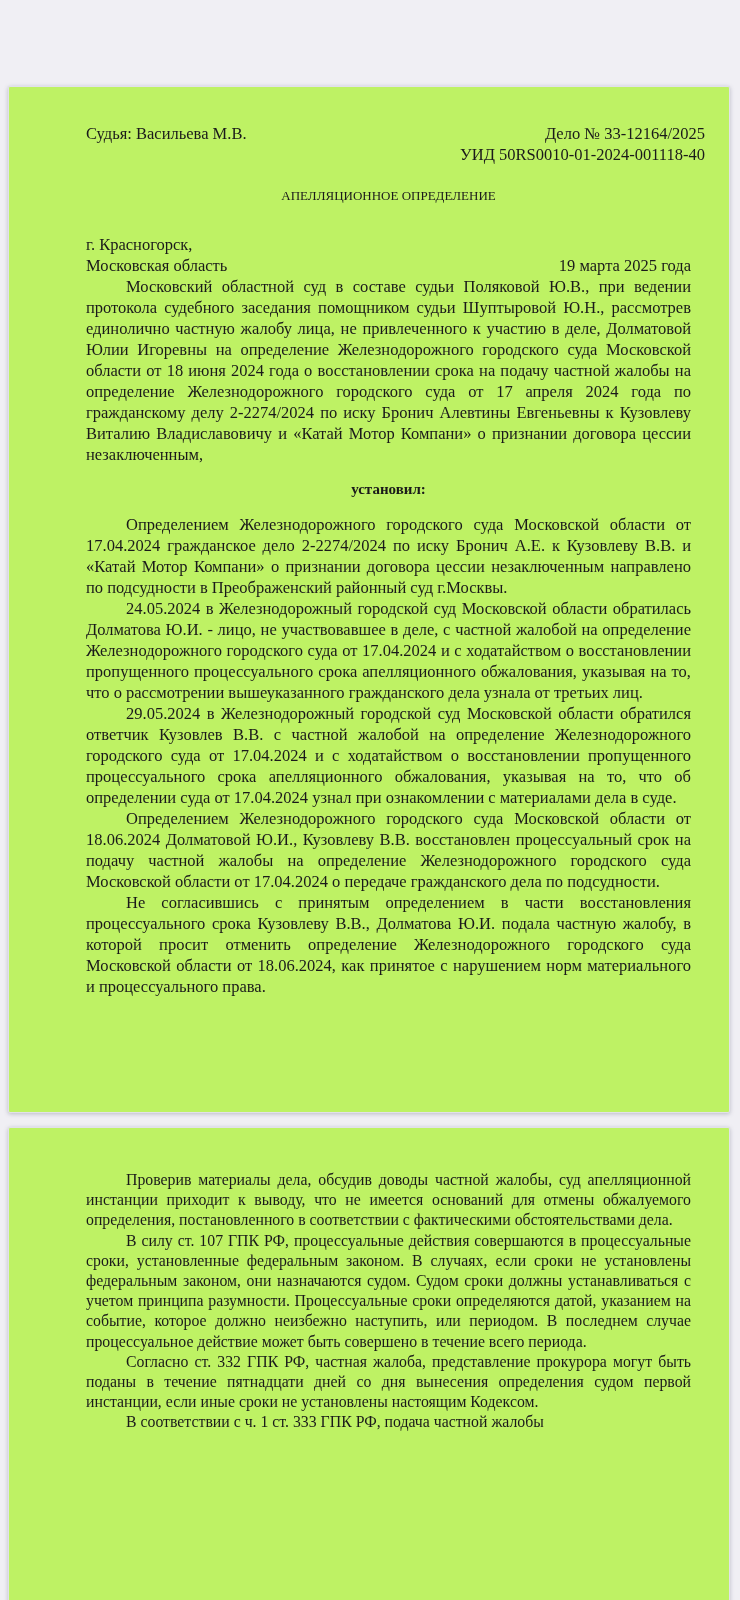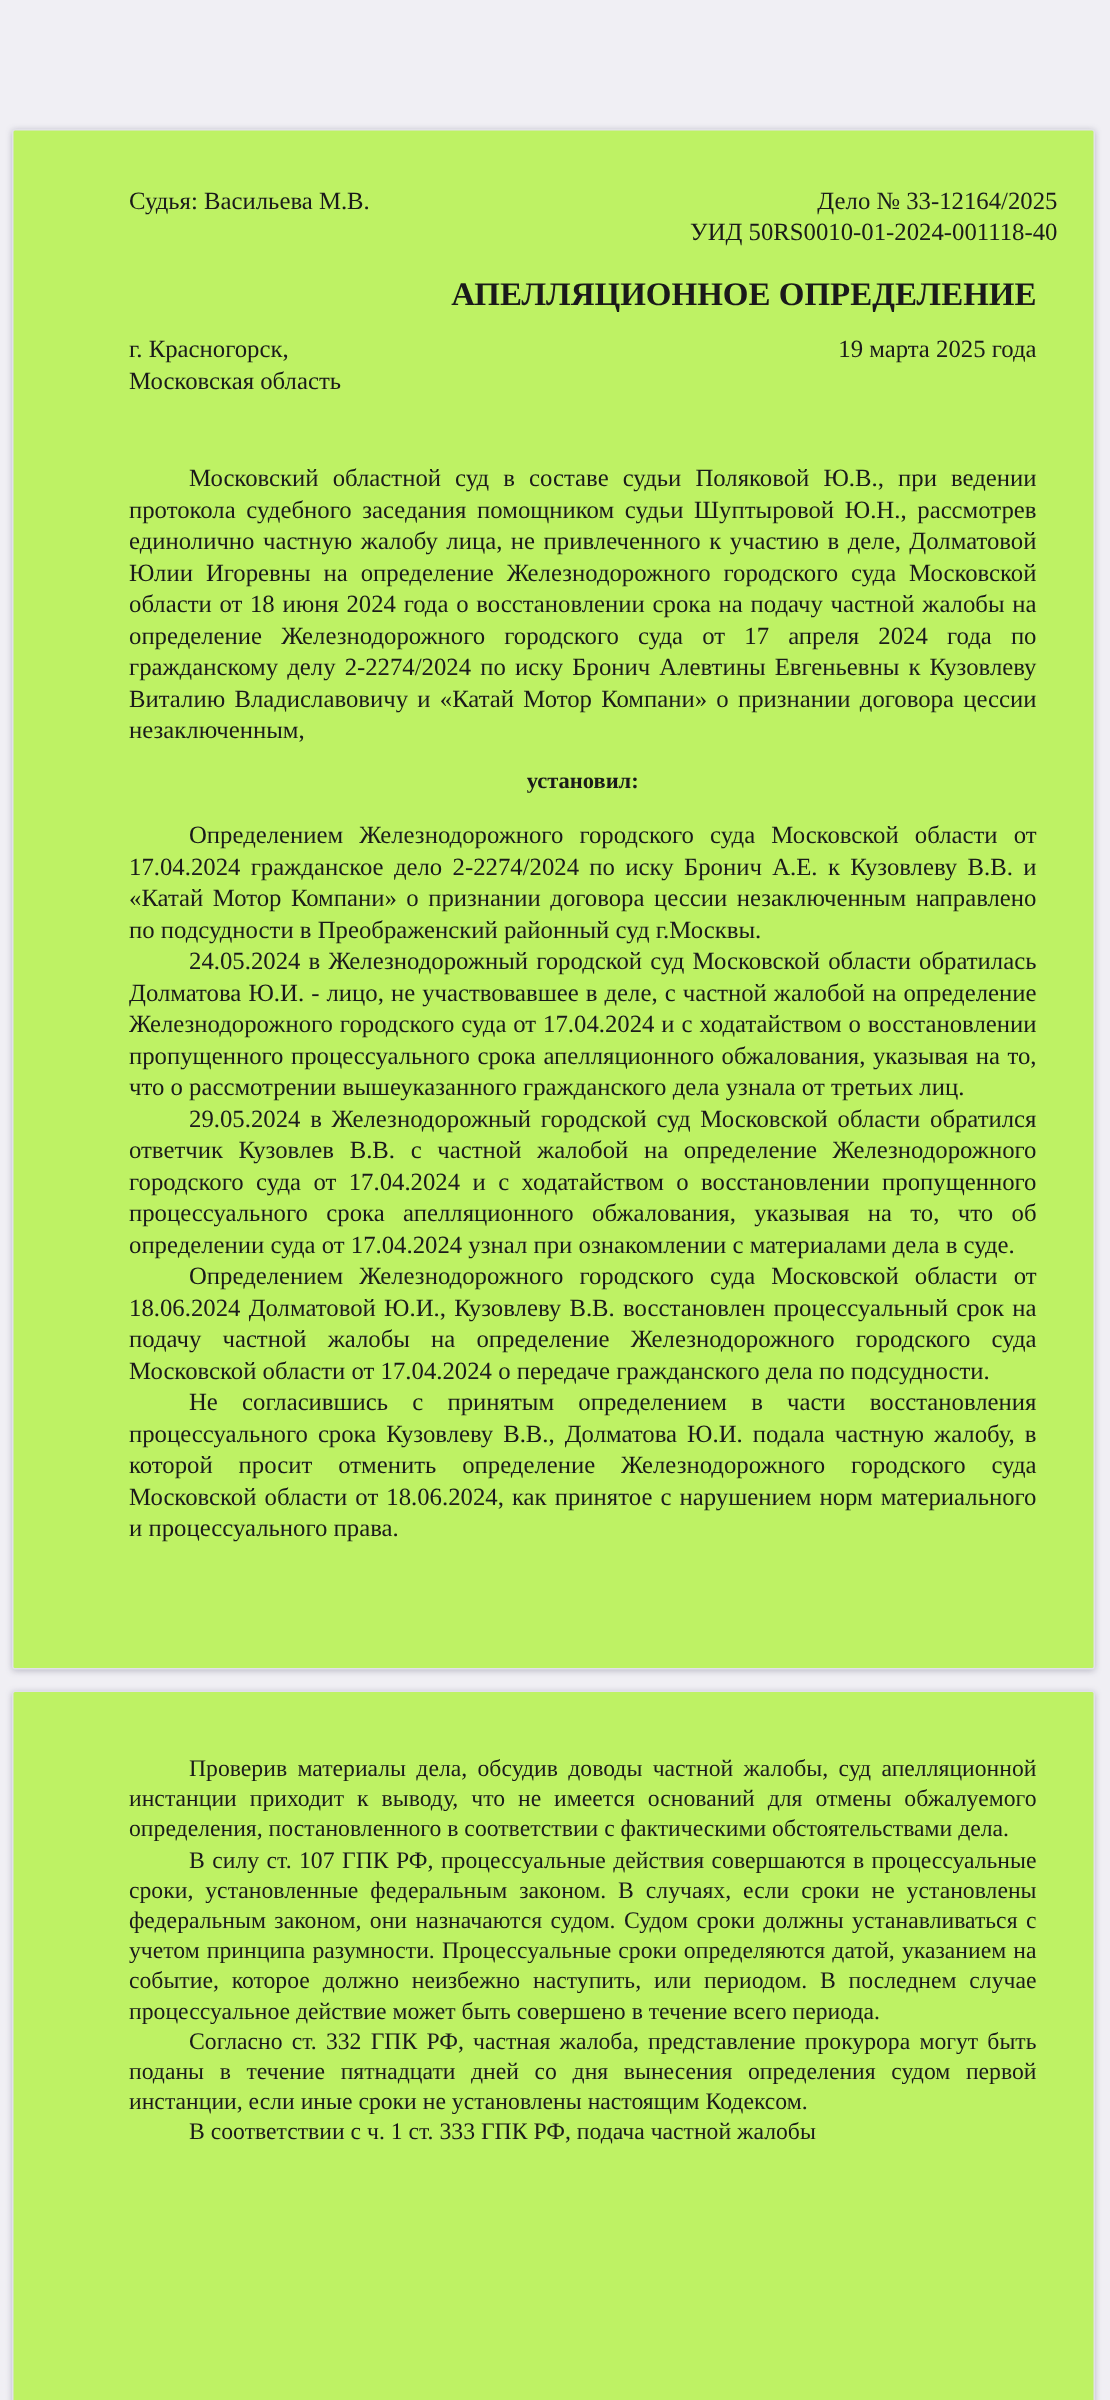--- a/index.html
+++ b/index.html
@@ -42,35 +42,36 @@
     display: flex;
     justify-content: space-between;
     align-items: flex-start;
   }
   .case-block {
     text-align: right;
     margin-right: -14px; 
   }
   .doc-title {
     margin: 20px 0 0 0;
-    text-align: right;
-    font-weight: bold;
-    font-size: 22px;
+    text-align: center;
+    font-weight: normal;
+    font-size: 13px;
   }
   .place-row {
     display: flex;
     justify-content: space-between;
-    margin-top: 16px;
+    align-items: flex-end;
+    margin-top: 28px;
   }
   .para {
     margin: 0;
     text-indent: 40px;
     text-align: justify;
   }
-  .intro { margin-top: 44px; }
+  .intro { }
   .sect {
     margin: 14px 0;
     text-align: center;
     font-weight: bold;
     font-size: 15px;
   }
   .after-sect { margin-top: 0; }
 </style>
 </head>
 <body>

